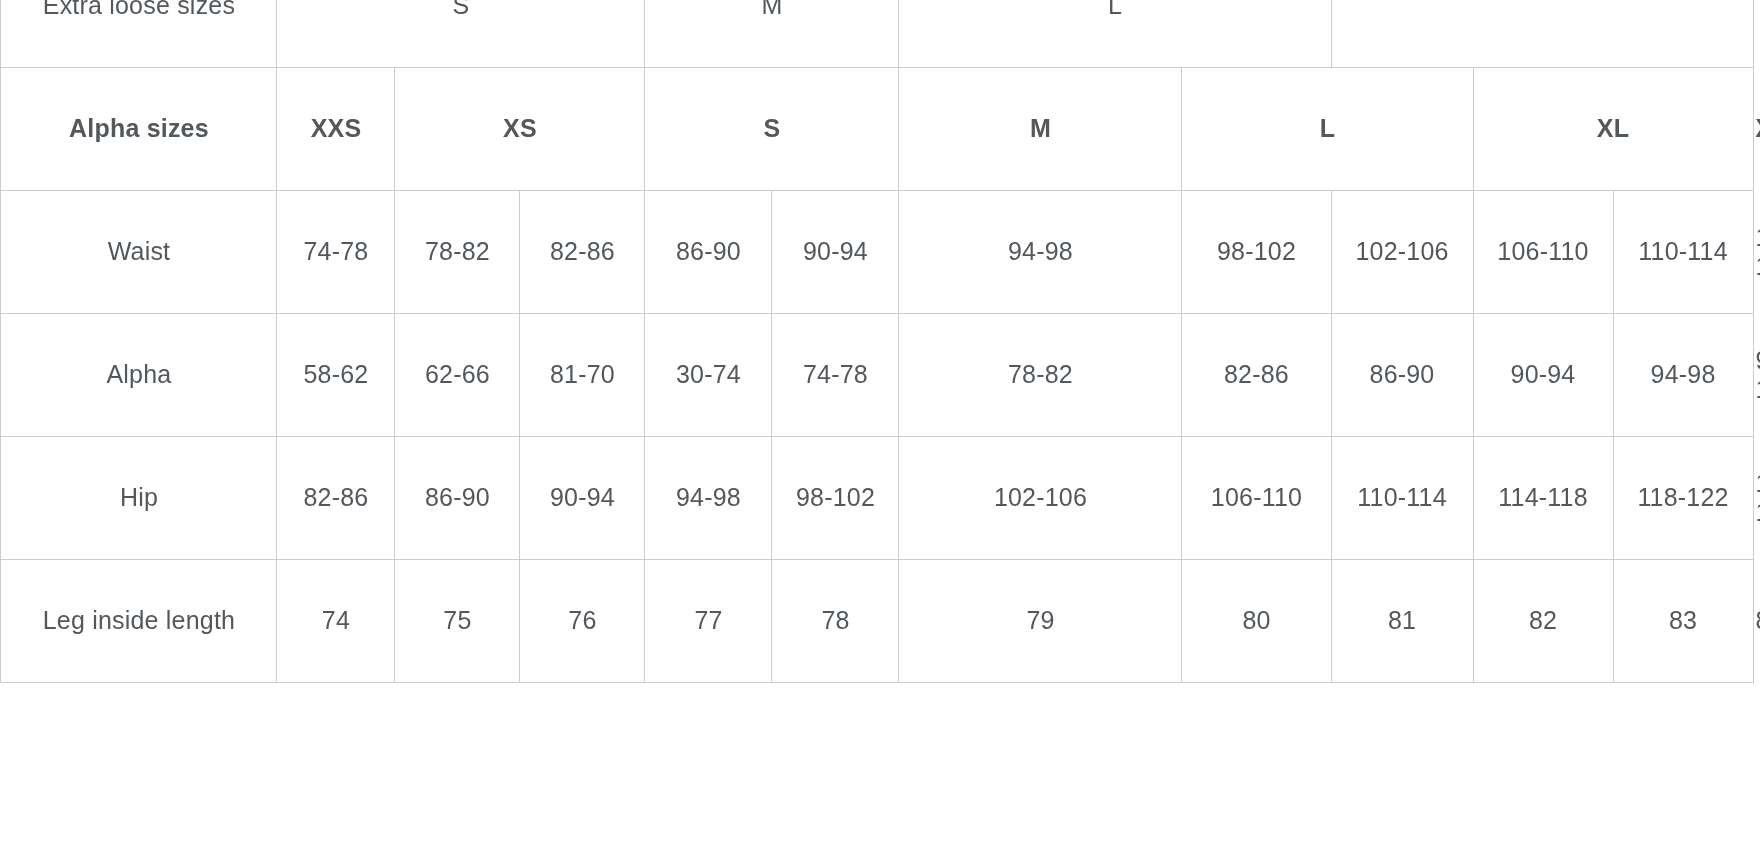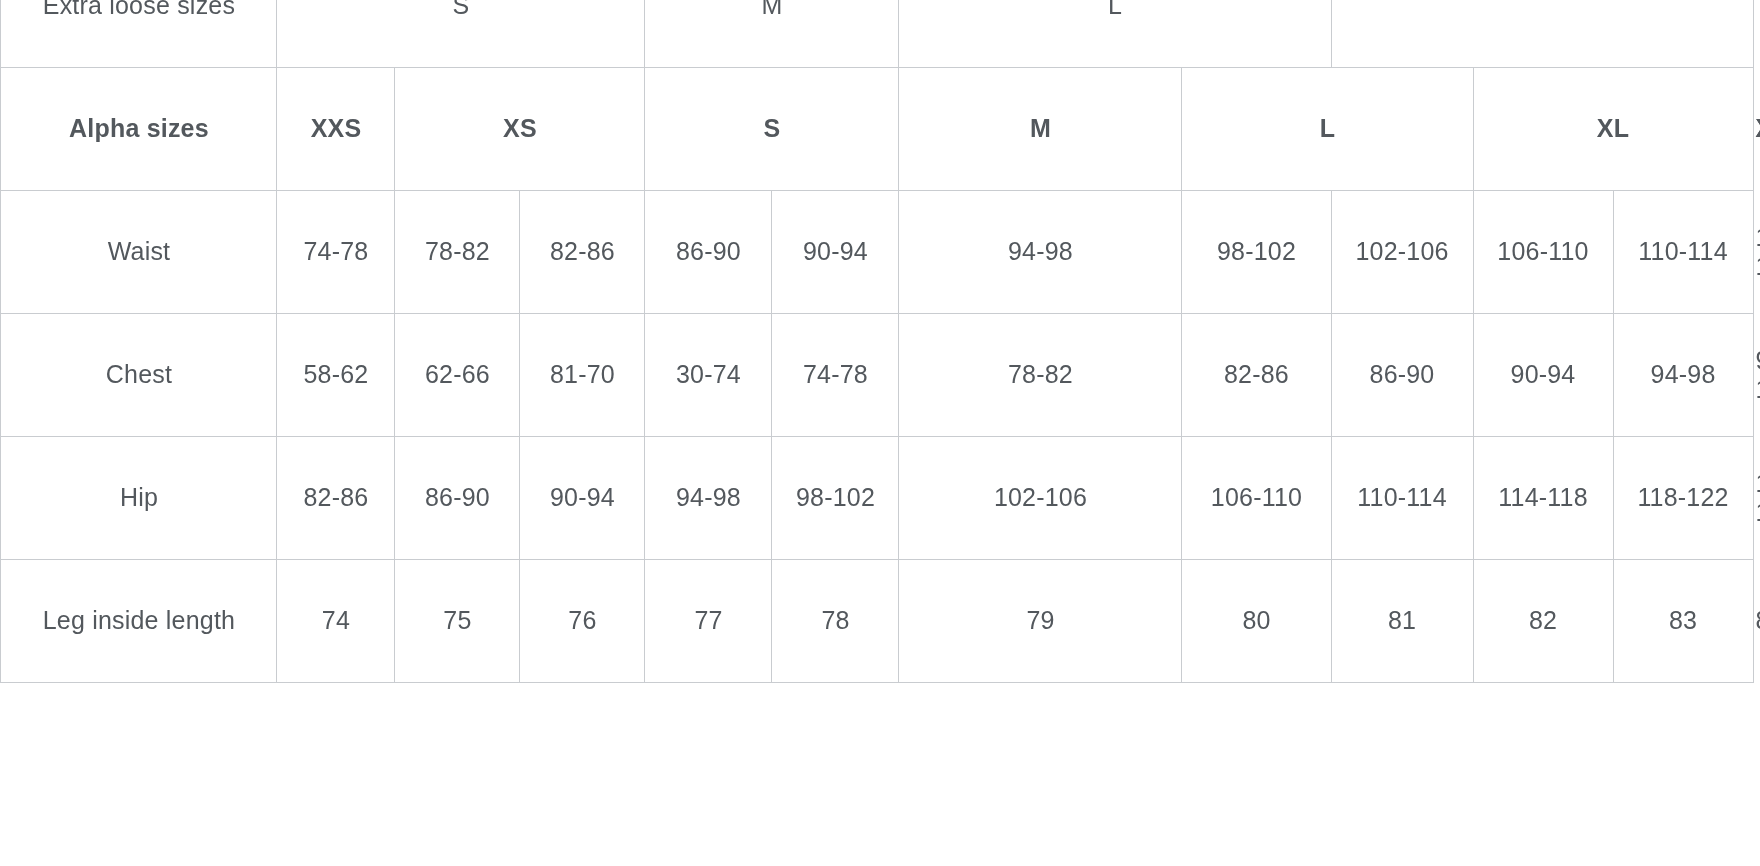--- a/index.html
+++ b/index.html
@@ -111,21 +111,21 @@
           <td>86-90</td>
           <td>90-94</td>
           <td colspan="2">94-98</td>
           <td>98-102</td>
           <td>102-106</td>
           <td>106-110</td>
           <td>110-114</td>
           <td>114-118</td>
         </tr>
         <tr class="r-measure">
-          <td class="label">Chest</td>
+          <td class="label">Alpha</td>
           <td>58-62</td>
           <td>62-66</td>
           <td>81-70</td>
           <td>30-74</td>
           <td>74-78</td>
           <td colspan="2">78-82</td>
           <td>82-86</td>
           <td>86-90</td>
           <td>90-94</td>
           <td>94-98</td>

